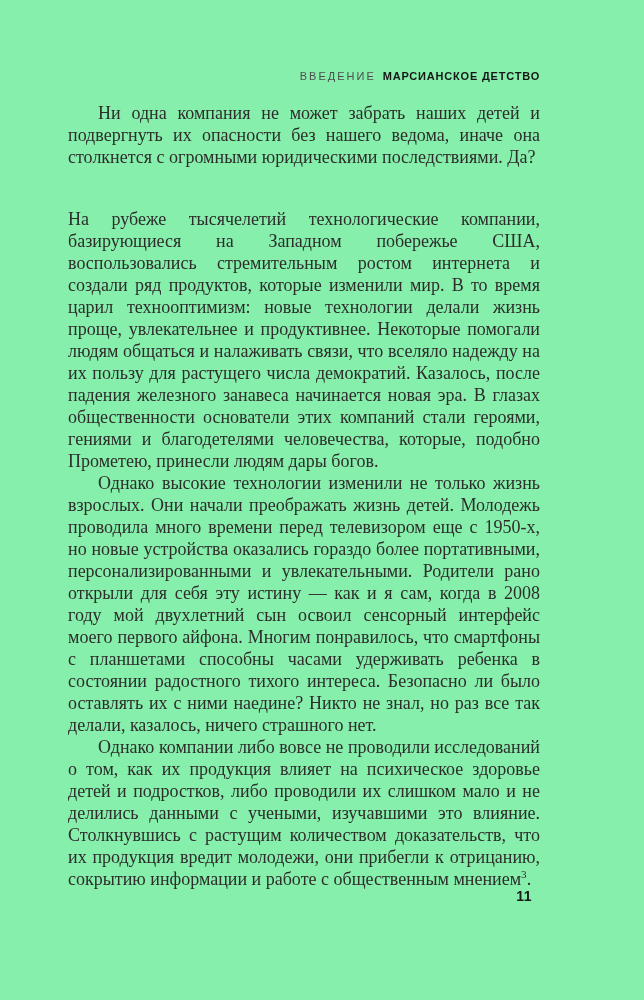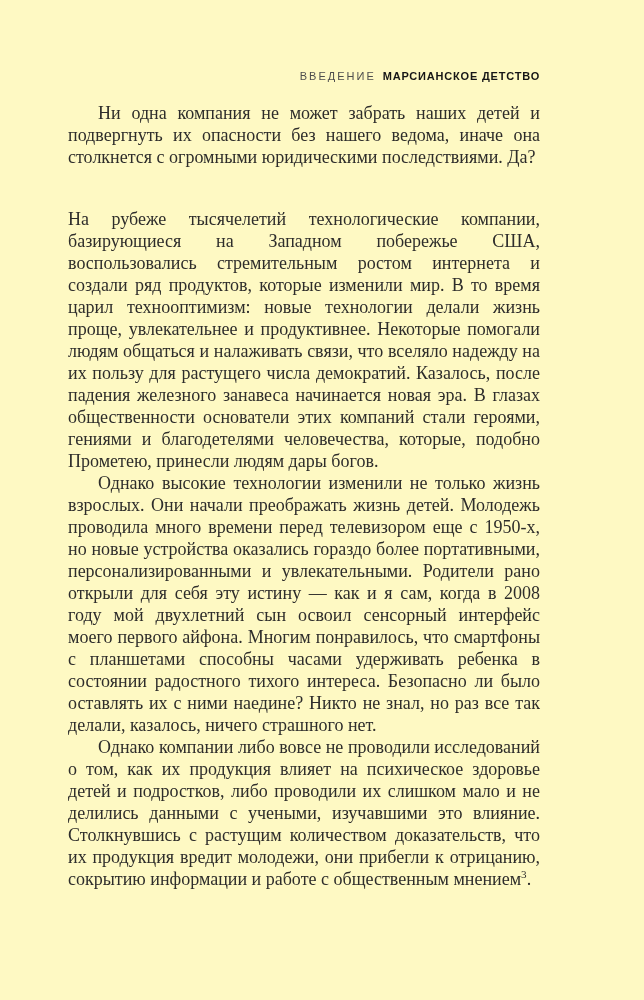--- a/index.html
+++ b/index.html
@@ -6,21 +6,21 @@
 
     html, body {
       background: #e8e8e8;
     }
 
     .page {
       position: relative;
       width: 644px;
       height: 1000px;
       margin: 0 auto;
-      background: #fef9c3;
+      background: #86efac;
       overflow: hidden;
     }
 
     
     .running-head {
       position: absolute;
       top: 70px;
       left: 68px;
       width: 472px;
       text-align: right;
@@ -95,14 +95,15 @@
     <div class="section-gap"></div>
 
     <p class="para">На рубеже тысячелетий технологические компании, базирующиеся на Западном побережье США, воспользовались стремительным ростом интернета и создали ряд продуктов, которые изменили мир. В то время царил технооптимизм: новые технологии делали жизнь проще, увлекательнее и продуктивнее. Некоторые помогали людям общаться и налаживать связи, что вселяло надежду на их пользу для растущего числа демократий. Казалось, после падения железного занавеса начинается новая эра. В глазах общественности основатели этих компаний стали героями, гениями и благодетелями человечества, которые, подобно Прометею, принесли людям дары богов.</p>
 
     <p class="para indent">Однако высокие технологии изменили не только жизнь взрослых. Они начали преображать жизнь детей. Молодежь проводила много времени перед телевизором еще с 1950-х, но новые устройства оказались гораздо более портативными, персонализированными и увлекательными. Родители рано открыли для себя эту истину — как и я сам, когда в 2008 году мой двухлетний сын освоил сенсорный интерфейс моего первого айфона. Многим понравилось, что смартфоны с планшетами способны часами удерживать ребенка в состоянии радостного тихого интереса. Безопасно ли было оставлять их с ними наедине? Никто не знал, но раз все так делали, казалось, ничего страшного нет.</p>
 
     <p class="para indent"><span>Однако компании либо вовсе не проводили исследований о том, как их продукция влияет на психическое здоровье детей и подростков, либо проводили их слишком мало и не делились данными с учеными, изучавшими это влияние. Столкнувшись с растущим количеством доказательств, что их продукция вредит молодежи, они прибегли к отрицанию, сокрытию информации и работе с общественным мнением</span><sup class="fn">3</sup><span>.</span></p>
 
   </div>
 
+  <div class="page-number">11</div>
 
 </div>
 
 </body></html>

